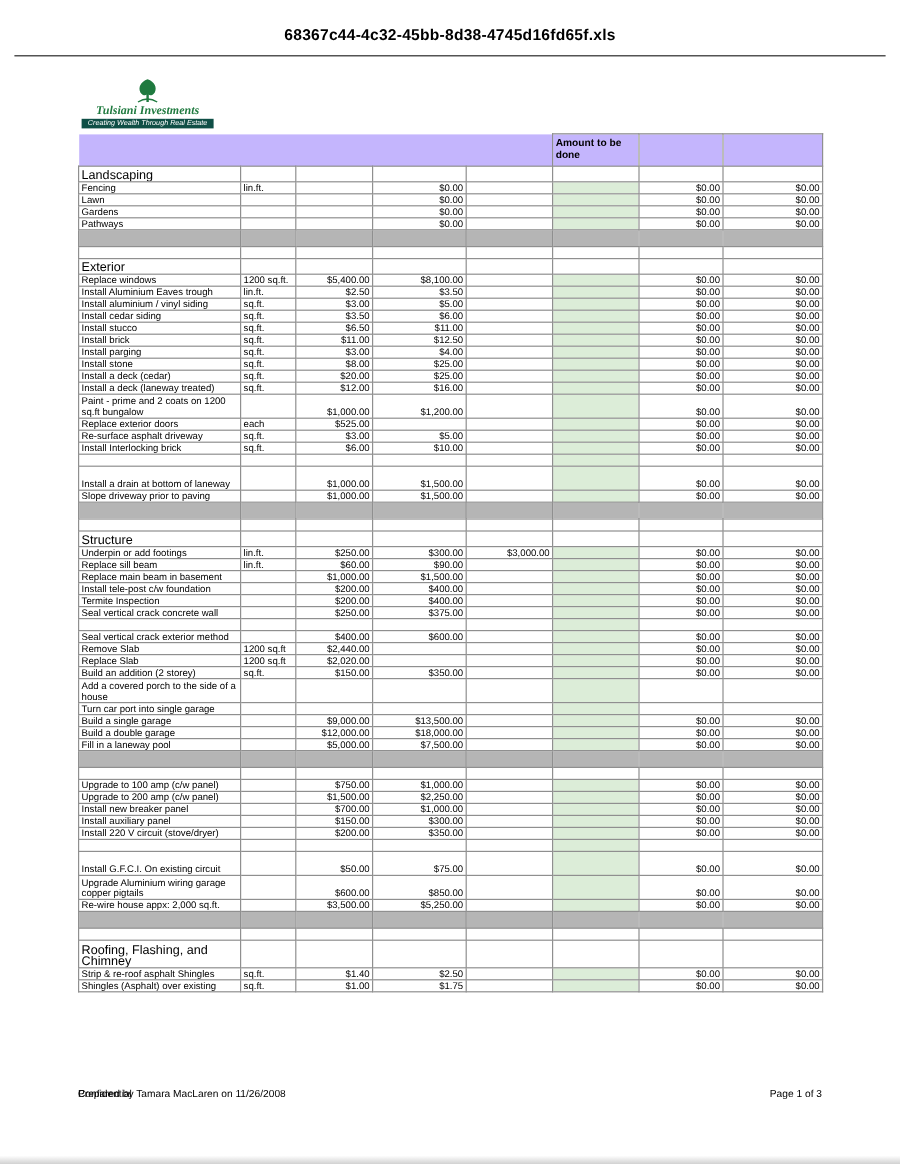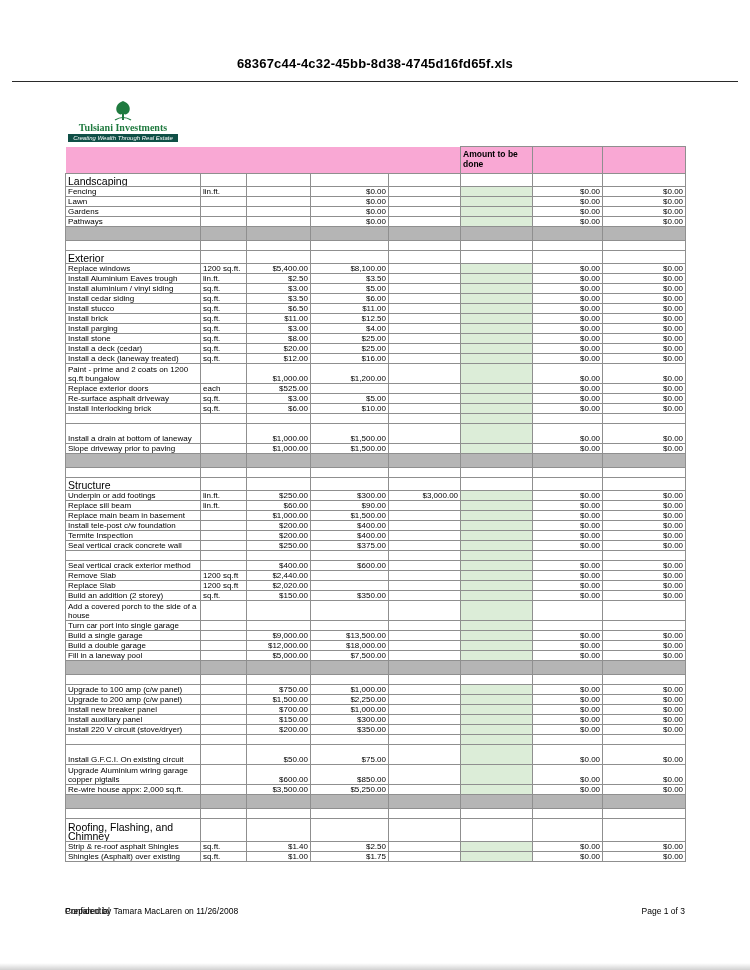--- a/index.html
+++ b/index.html
@@ -1,45 +1,45 @@
 <!DOCTYPE html>
 <html><head>
 <meta charset="utf-8">
 <style>
   html,body{margin:0;padding:0}
   body{
     width:750px;height:970px;position:relative;overflow:hidden;
     background:#ffffff;color:#000;
     font-family:"Liberation Sans",sans-serif;
   }
-  .doc-title{padding-top:56px;text-align:center;font-size:13px;font-weight:bold;letter-spacing:.2px}
+  .doc-title{padding-top:21px;text-align:center;font-size:13px;font-weight:bold;letter-spacing:.2px}
   .title-rule{border-bottom:1px solid #2a2a2a;margin:10px 12px 0}
 
   .logo{margin:18px 0 0 68px;width:110px;text-align:center}
   .logo svg{display:block;margin:0 auto}
-  .logo-name{font-family:"Liberation Serif",serif;font-weight:bold;
+  .logo-name{font-family:"Liberation Serif",serif;font-style:italic;font-weight:bold;
     font-size:10px;color:#1f7a3f;white-space:nowrap;line-height:11px}
   .logo-bar{margin-top:1px;background:#0f4f46;color:#fff;font-style:italic;
     font-size:6px;line-height:8px;white-space:nowrap;overflow:hidden}
 
   table.cost{border-collapse:collapse;table-layout:fixed;width:620px;margin:4px 65px 0;font-size:8px}
   .cost td,.cost th{border:1px solid #8f8f8f;height:9px;line-height:9px;padding:0 2px;
     vertical-align:bottom;overflow:hidden;font-weight:normal;text-align:left}
   .cost .num{text-align:right}
   .cost .itm,.cost .unit{white-space:nowrap}
   tr.tall td{height:19px}
   tr.tall .itm{white-space:normal}
   tr.sec td{height:12px}
   .seclabel{font-weight:bold;font-size:10.5px;line-height:11px;white-space:nowrap}
   tr.sec.tall2 td{height:22px}
   tr.sec.tall2 .seclabel{white-space:normal}
   tr.seprow td{height:13px;background:#b5b5b5}
   td.amt{background:#dcedd8}
 
-  thead tr.top td{border:none;height:24px;background:#f9a8d4}
+  thead tr.top td{border:none;height:24px;background:#c4b5fd}
   thead tr.top td.boxed{border:1px solid #8f8f8f}
   .cost .amt-hdr{font-weight:bold;vertical-align:top;line-height:10px;padding-top:2px;font-size:8.5px}
   thead tr.labels th{font-weight:bold;font-size:8.5px;height:14px;border-bottom:2px solid #000;vertical-align:bottom}
   thead th.r{text-align:right}
 
   .footer{position:absolute;top:906px;left:65px;width:620px;font-size:8.5px;display:flex;justify-content:space-between}
   .footer .center-abs{position:absolute;left:0;right:0;text-align:left}
   .bottom-edge{position:absolute;bottom:0;left:0;width:100%;height:7px;
     background:linear-gradient(to bottom,rgba(0,0,0,0),rgba(0,0,0,0.18))}
 </style>

